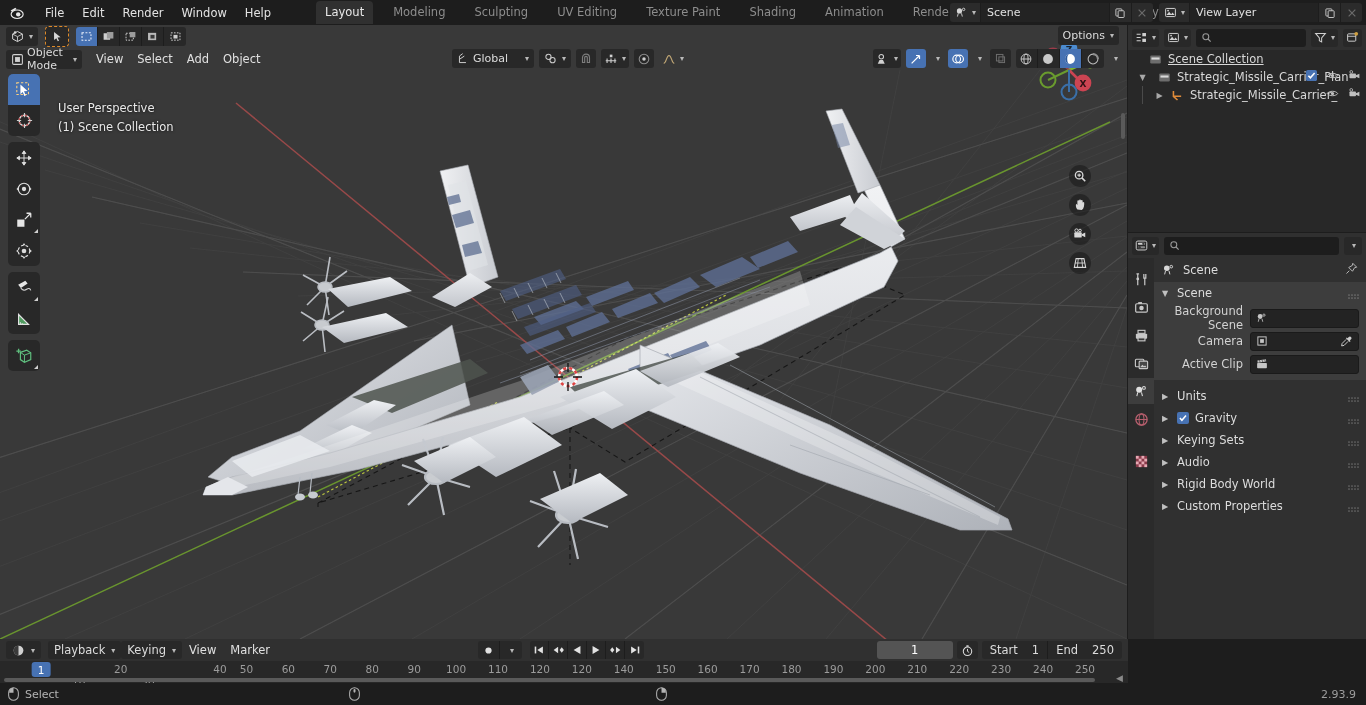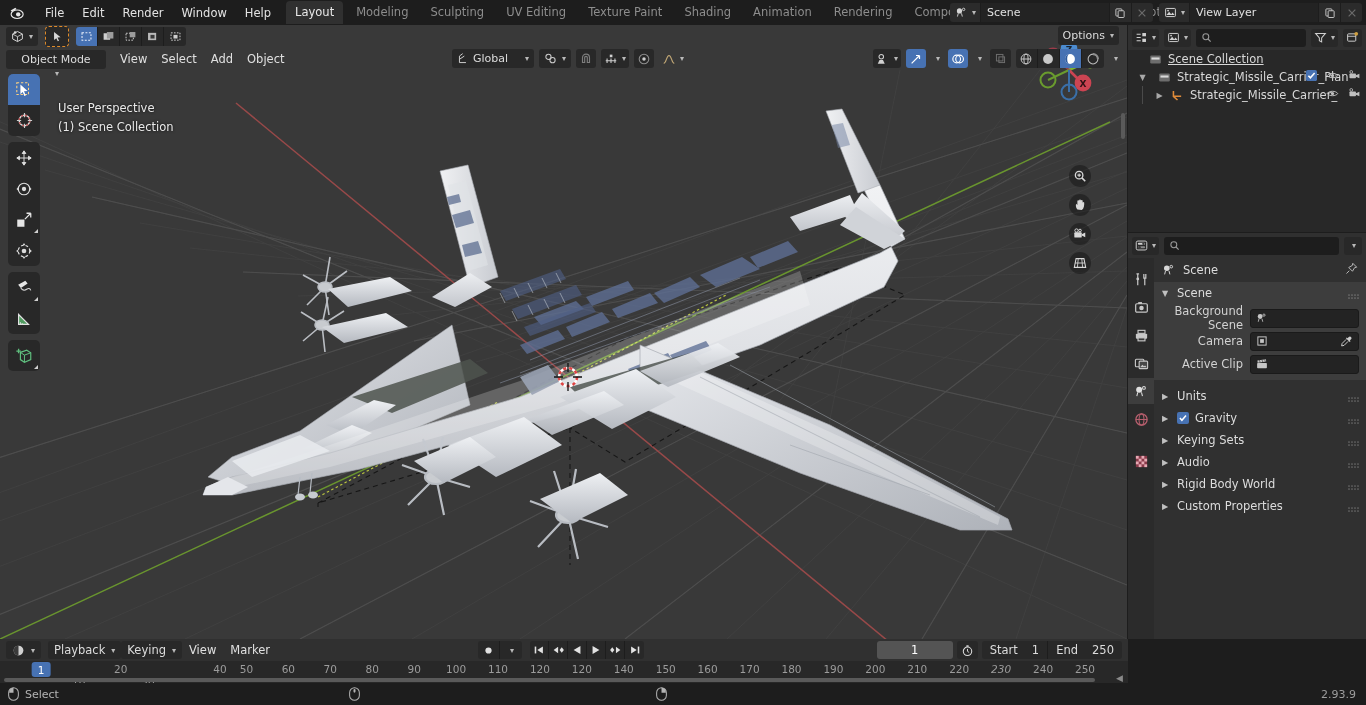--- a/index.html
+++ b/index.html
@@ -16,21 +16,21 @@
 
   
   #topbar {
     position: absolute; left: 0; top: 0; width: 1366px; height: 25px;
     background: #1d1d1d; display: flex; align-items: center; padding-left: 8px;
   }
   .blender-logo { width: 18px; height: 18px; display: flex; align-items: center; justify-content: center; margin-right: 10px; }
   .menu-item {
     padding: 3px 9px; color: #e3e3e3; font-size: 11.5px; border-radius: 3px; cursor: default; white-space: nowrap;
   }
-  #wsTabs { display: flex; align-items: center; margin-left: 6px; gap: 4px; }
+  #wsTabs { display: flex; align-items: center; margin-left: 36px; gap: 11px; }
   .ws-tab {
     padding: 4px 9px 5px; font-size: 11.5px; color: #8d8d8d;
     border-radius: 4px 4px 0 0; white-space: nowrap; cursor: default;
   }
   .ws-tab.active { background: #303030; color: #e8e8e8; }
   .ws-plus { padding: 4px 8px; color: #9a9a9a; font-size: 13px; }
   #topbarRight { position: absolute; right: 4px; top: 3px; display: flex; align-items: center; gap: 6px; }
   .idblock { display: flex; align-items: center; height: 19px; }
   .id-icon-btn {
     display: flex; align-items: center; gap: 2px; background: #2b2b2b; border-radius: 3px 0 0 3px;
@@ -524,21 +524,21 @@
           <div>
             <svg width="13" height="13" viewBox="0 0 16 16">
                 <rect x="2.5" y="3.5" width="11" height="9" fill="none" stroke="#cfcfcf" stroke-width="1.2" stroke-dasharray="2 1.6"></rect>
                 <rect x="5.5" y="6" width="5" height="4.5" fill="#cfcfcf"></rect>
               </svg>
           </div>
         </div>
       </div>
 
       <div id="vpHeaderRow2">
-        <div class="hbtn" style="width:100px;justify-content:flex-start;flex-direction:column;">
+        <div class="hbtn" style="width:76px;justify-content:flex-start;">
           <svg width="13" height="13" viewBox="0 0 16 16">
               <rect x="2" y="2" width="12" height="12" rx="1.5" fill="none" stroke="#d0d0d0" stroke-width="1.3"></rect>
               <rect x="5" y="5" width="6" height="6" fill="#d0d0d0"></rect>
             </svg>
           <span style="flex:1;">Object Mode</span>
           <span class="dd-arrow">▾</span>
         </div>
         <div class="sep"></div>
         <div class="menu-btn">View</div>
         <div class="menu-btn">Select</div>
@@ -1276,21 +1276,21 @@
         <div class="tick" style="left: 581.867px;">120</div>
         <div class="tick" style="left: 623.795px;">140</div>
         <div class="tick" style="left: 665.723px;">150</div>
         <div class="tick" style="left: 707.651px;">160</div>
         <div class="tick" style="left: 749.578px;">170</div>
         <div class="tick" style="left: 791.506px;">180</div>
         <div class="tick" style="left: 833.434px;">190</div>
         <div class="tick" style="left: 875.361px;">200</div>
         <div class="tick" style="left: 917.289px;">210</div>
         <div class="tick" style="left: 959.217px;">220</div>
-        <div class="tick" style="left: 1001.14px; font-style: italic;">230</div>
+        <div class="tick" style="left: 1001.14px;">230</div>
         <div class="tick" style="left: 1043.07px;">240</div>
         <div class="tick" style="left: 1085px;">250</div>
         <div id="playhead" style="left: 41px;">1</div>
       </div>
     <div id="tlScroll" style="left: 4px; width: 1091px;"></div>
     <div id="tlScrollTrackArrow">◀</div>
   </div>
 
   <div id="statusbar">
     <div class="status-item">

